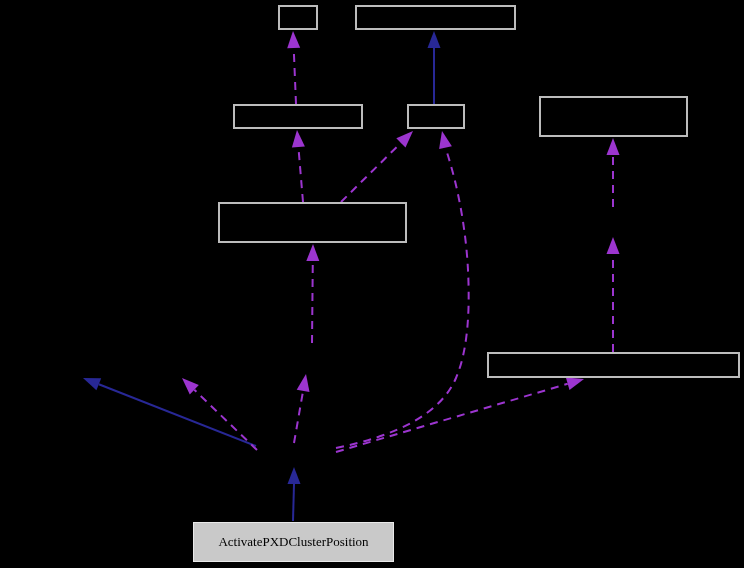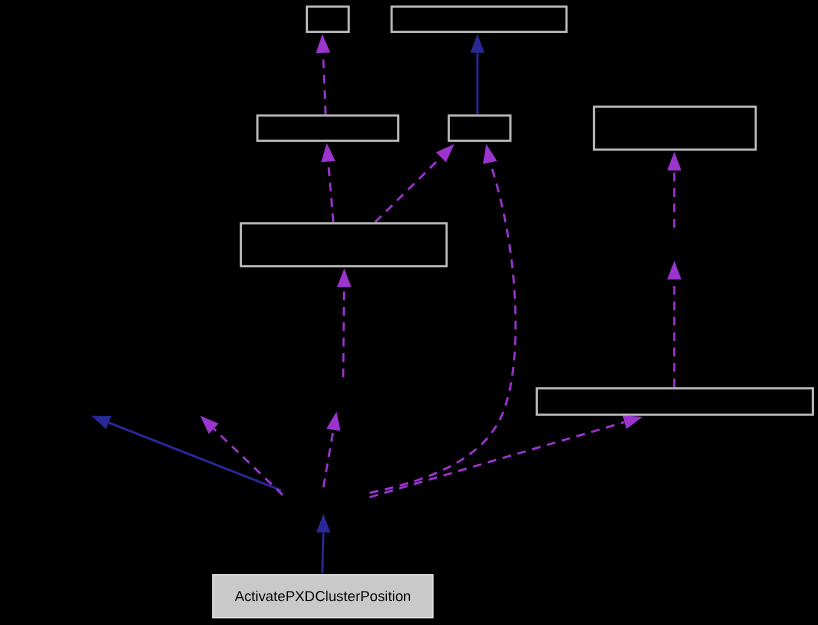--- a/index.html
+++ b/index.html
@@ -1,20 +1,20 @@
 <!DOCTYPE html>
 <html><head>
 <meta charset="utf-8">
 <style>
   html,body{margin:0;padding:0;background:#000;}
   #canvas{
     position:relative;
     background:#000;
     overflow:hidden;
-    font-family:Liberation Sans, sans-serif;
+    font-family:Liberation Serif, serif;
   }
   #edges{position:absolute;left:0;top:0;}
   .node{position:absolute;box-sizing:border-box;}
   .node.related{border:2px solid #BCBCBC;background:transparent;}
   .node.current{
     background:#C9C9C9;
     border:1px solid #E9E9E9;
     color:#000;
     font-size:13px;
     line-height:16px;

